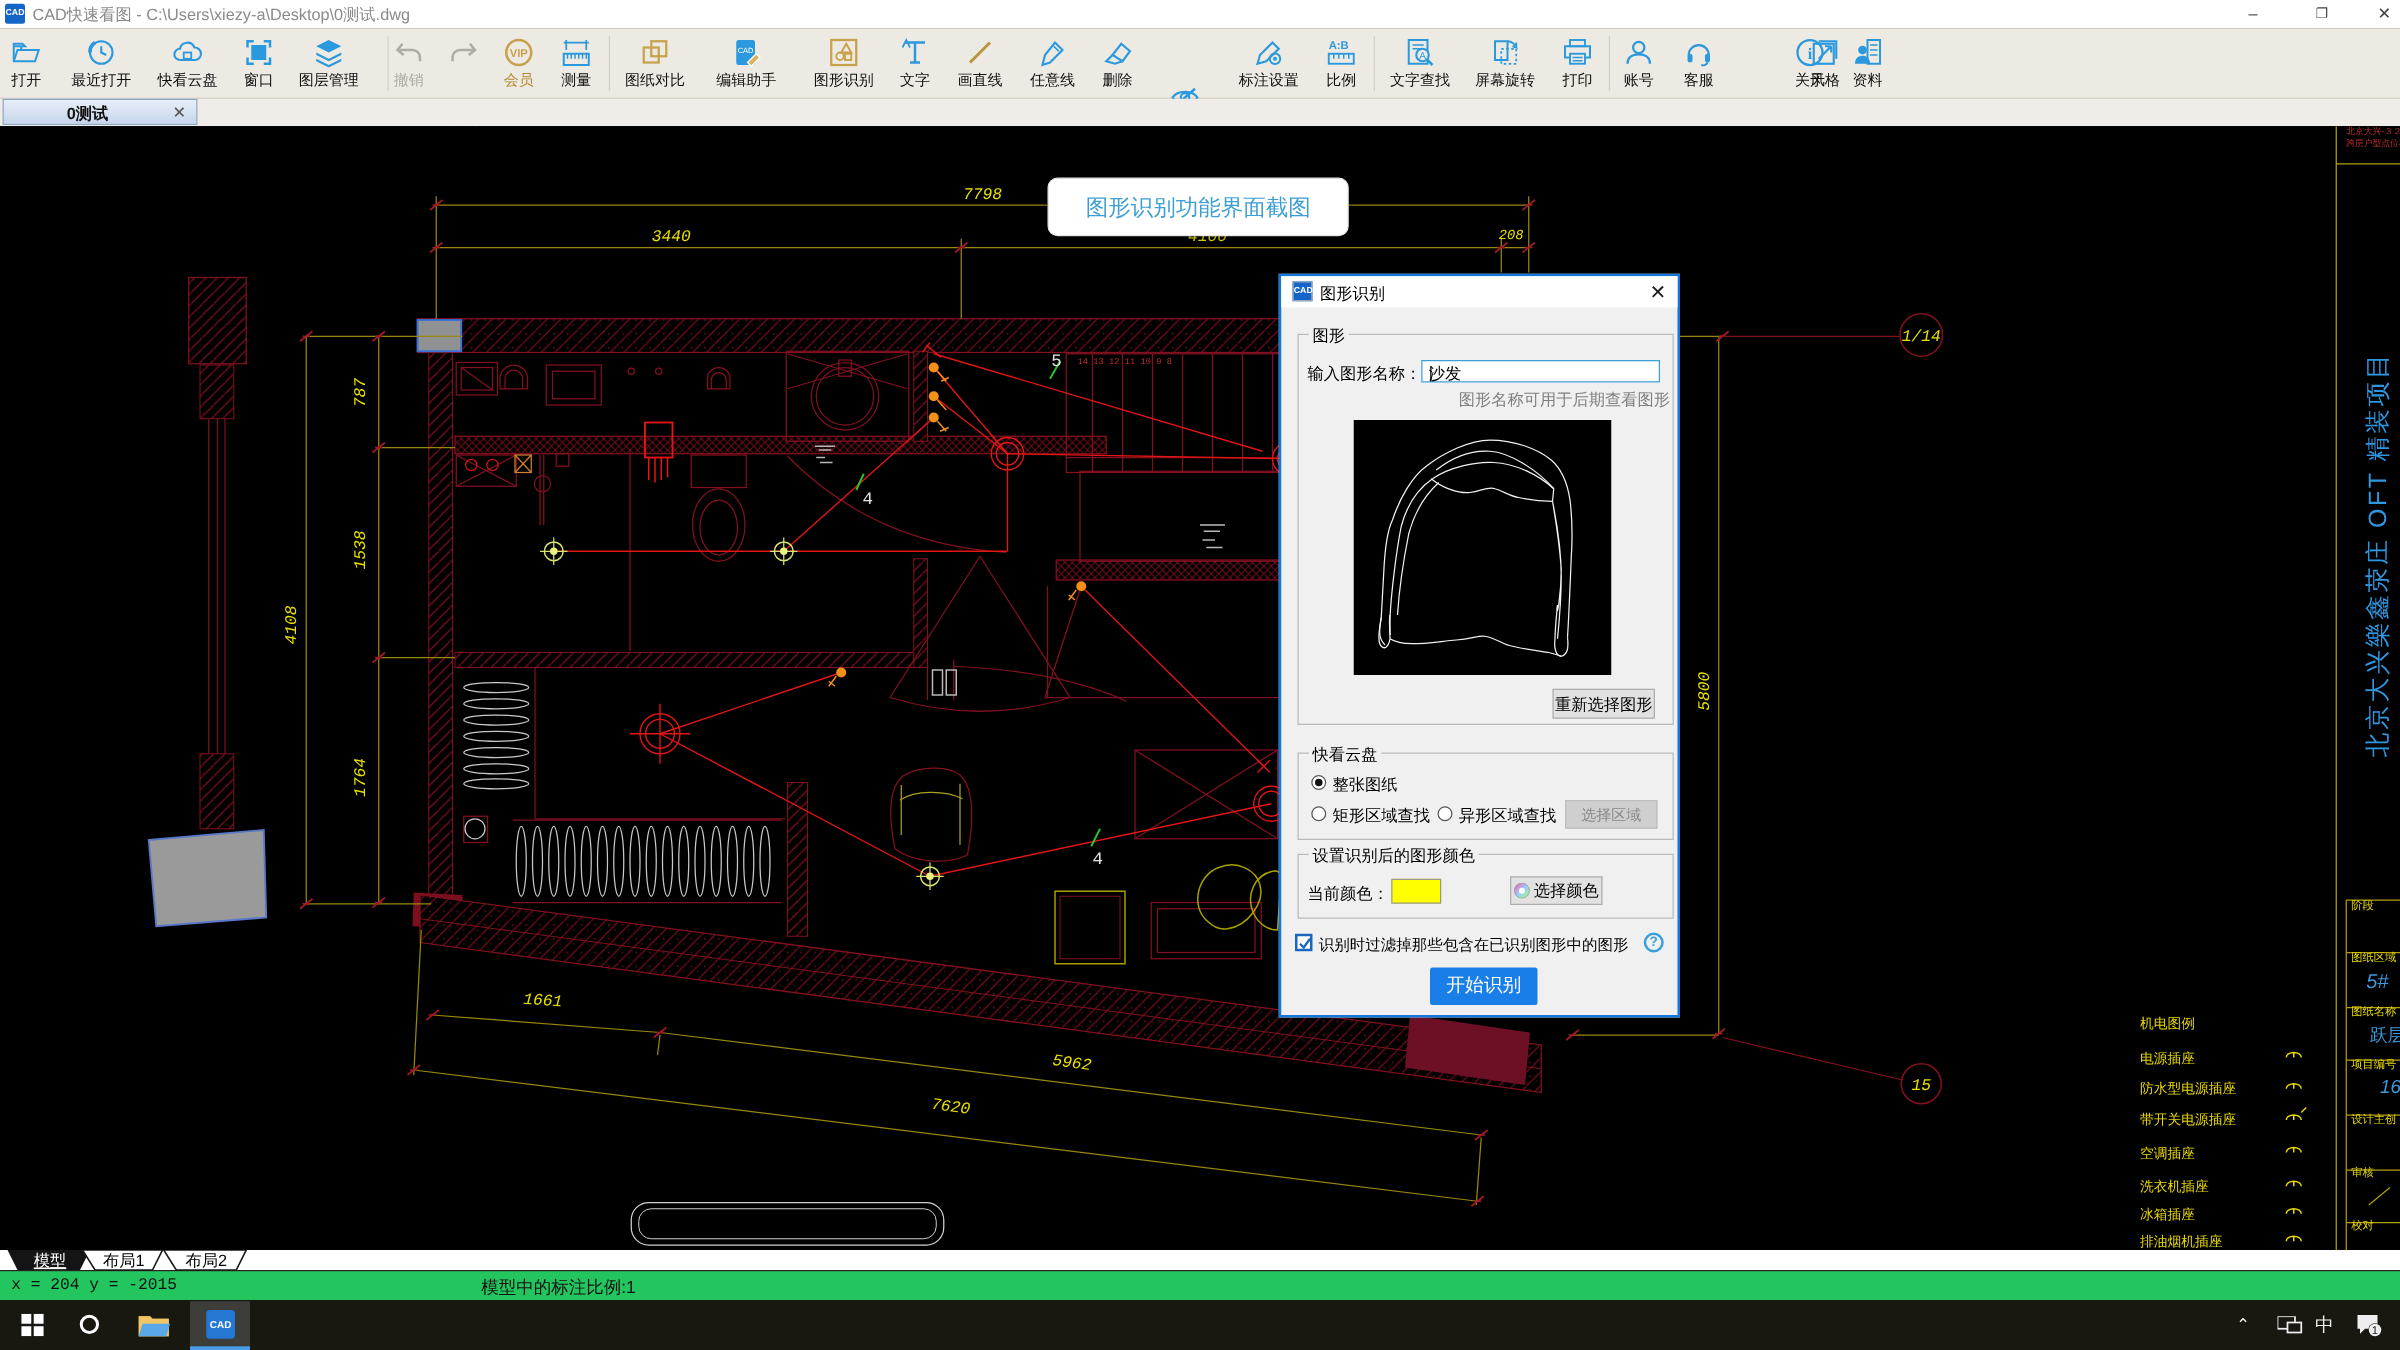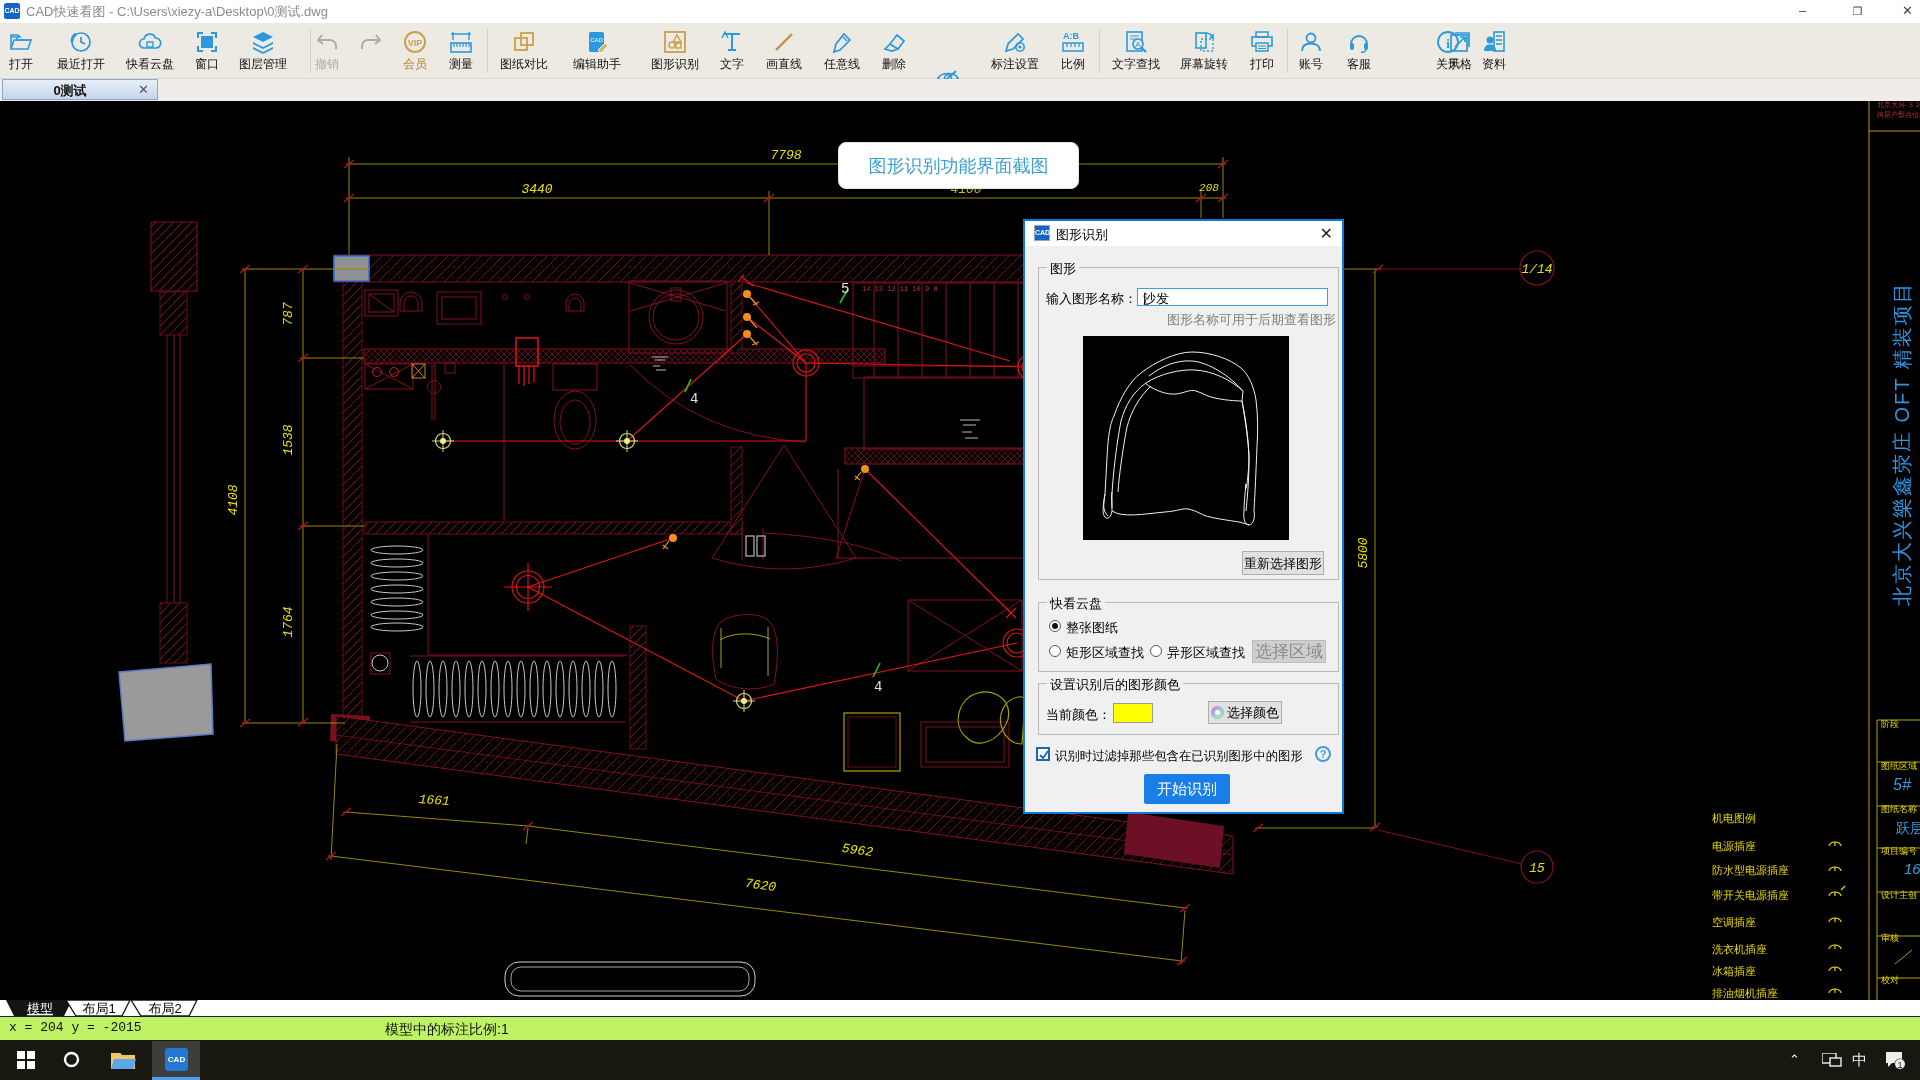--- a/index.html
+++ b/index.html
@@ -13,38 +13,38 @@
 .tool svg{position:absolute;left:50%;margin-left:-12px;top:7px;}
 .tsep{position:absolute;top:6px;width:1px;height:44px;background:#d5d1c8;}
 #tabbar{position:absolute;left:0;top:79px;width:1920px;height:22px;background:#f0ede8;}
 #tab1{position:absolute;left:2px;top:0px;width:156px;height:21px;background:linear-gradient(#e8eef8,#c6d6ec);border:1px solid #8fa8c8;box-sizing:border-box;}
 #tab1 .tt{position:absolute;left:0;right:20px;text-align:center;top:2px;font-size:13px;font-weight:bold;color:#111;}
 #tab1 .tx{position:absolute;right:8px;top:2px;font-size:13px;color:#555;}
 #canvas{position:absolute;left:0;top:101px;width:1920px;height:899px;background:#000;}
 #tooltip{position:absolute;left:838px;top:142px;width:239px;height:45px;background:#fff;border:1px solid #e3e3e3;border-radius:8px;box-shadow:0 2px 6px rgba(0,0,0,.35);z-index:40;}
 #tooltip div{margin-top:11px;text-align:center;font-size:18px;color:#3d9fd2;}
 #sheettabs{position:absolute;left:0;top:1000px;width:1920px;height:17px;background:#fff;border-bottom:1px solid #222;box-sizing:border-box;}
-#statusbar{position:absolute;left:0;top:1017px;width:1920px;height:23px;background:#bef264;}
+#statusbar{position:absolute;left:0;top:1017px;width:1920px;height:23px;background:#22c55e;}
 #statusbar .coord{position:absolute;left:9px;top:3px;font-family:"Liberation Mono",monospace;font-size:13px;color:#111;}
 #statusbar .scale{position:absolute;left:385px;top:4px;font-size:14px;color:#111;}
 #taskbar{position:absolute;left:0;top:1040px;width:1920px;height:40px;background:#181811;}
 .dlg{position:absolute;left:1023px;top:219px;width:321px;height:595px;background:#f0f0f0;border:2px solid #1277dd;box-sizing:border-box;z-index:50;}
 .dlg .dtitle{position:absolute;left:0;top:0;width:100%;height:25px;background:#fff;}
 .dlg .dicon{position:absolute;left:9px;top:4px;width:16px;height:16px;background:#1565c8;border:1px solid #9ab;box-sizing:border-box;color:#fff;font-size:7px;font-weight:bold;text-align:center;line-height:14px;}
 .dlg .dtext{position:absolute;left:31px;top:5px;font-size:13px;color:#000;}
 .dlg .dclose{position:absolute;right:9px;top:3px;font-size:16px;color:#222;}
 .grp{position:absolute;border:1px solid #bababa;}
 .grp .glbl{position:absolute;left:8px;top:-8px;background:#f0f0f0;font-size:13px;color:#000;padding:0 3px;white-space:nowrap;}
 .dlbl{position:absolute;font-size:13px;color:#000;white-space:nowrap;}
 .glbl2{position:absolute;font-size:13px;color:#808080;white-space:nowrap;}
 #inp{position:absolute;left:112px;top:67px;width:191px;height:18px;background:#fff;border:1px solid #3d9fd8;box-sizing:border-box;}
 #inp span{position:absolute;left:5px;top:1px;font-size:13px;}
 #preview{position:absolute;left:58px;top:115px;width:206px;height:204px;background:#000;}
 .btn{position:absolute;background:#e1e1e1;border:1px solid #adadad;box-sizing:border-box;font-size:13px;color:#000;text-align:center;}
-.btnd{position:absolute;background:#cfcfcf;border:1px solid #bdbdbd;box-sizing:border-box;font-size:17px;color:#8a8a8a;text-align:center;}
+.btnd{position:absolute;background:#cfcfcf;border:1px solid #bdbdbd;box-sizing:border-box;font-size:12px;color:#8a8a8a;text-align:center;}
 .radio{position:absolute;width:12px;height:12px;border:1px solid #595959;border-radius:50%;background:#fff;box-sizing:border-box;}
 .radio.sel::after{content:"";position:absolute;left:2px;top:2px;width:6px;height:6px;border-radius:50%;background:#111;}
 #swatch{position:absolute;left:88px;top:482px;width:40px;height:20px;background:#ffff00;border:1px solid #999;box-sizing:border-box;}
 #chk{position:absolute;left:11px;top:526px;width:14px;height:14px;border:2px solid #1a66b8;box-sizing:border-box;background:#fff;}
 #chk svg{position:absolute;left:0px;top:0px;}
 #qmark{position:absolute;left:290px;top:525px;width:16px;height:16px;border:2px solid #3d9fd8;border-radius:50%;box-sizing:border-box;color:#3d9fd8;font-size:11px;font-weight:bold;text-align:center;line-height:12px;}
 #startbtn{position:absolute;left:119px;top:553px;width:86px;height:30px;background:#1a7ee8;border-radius:2px;color:#fff;font-size:15px;text-align:center;line-height:30px;}
 </style>
 </head>
 <body>

